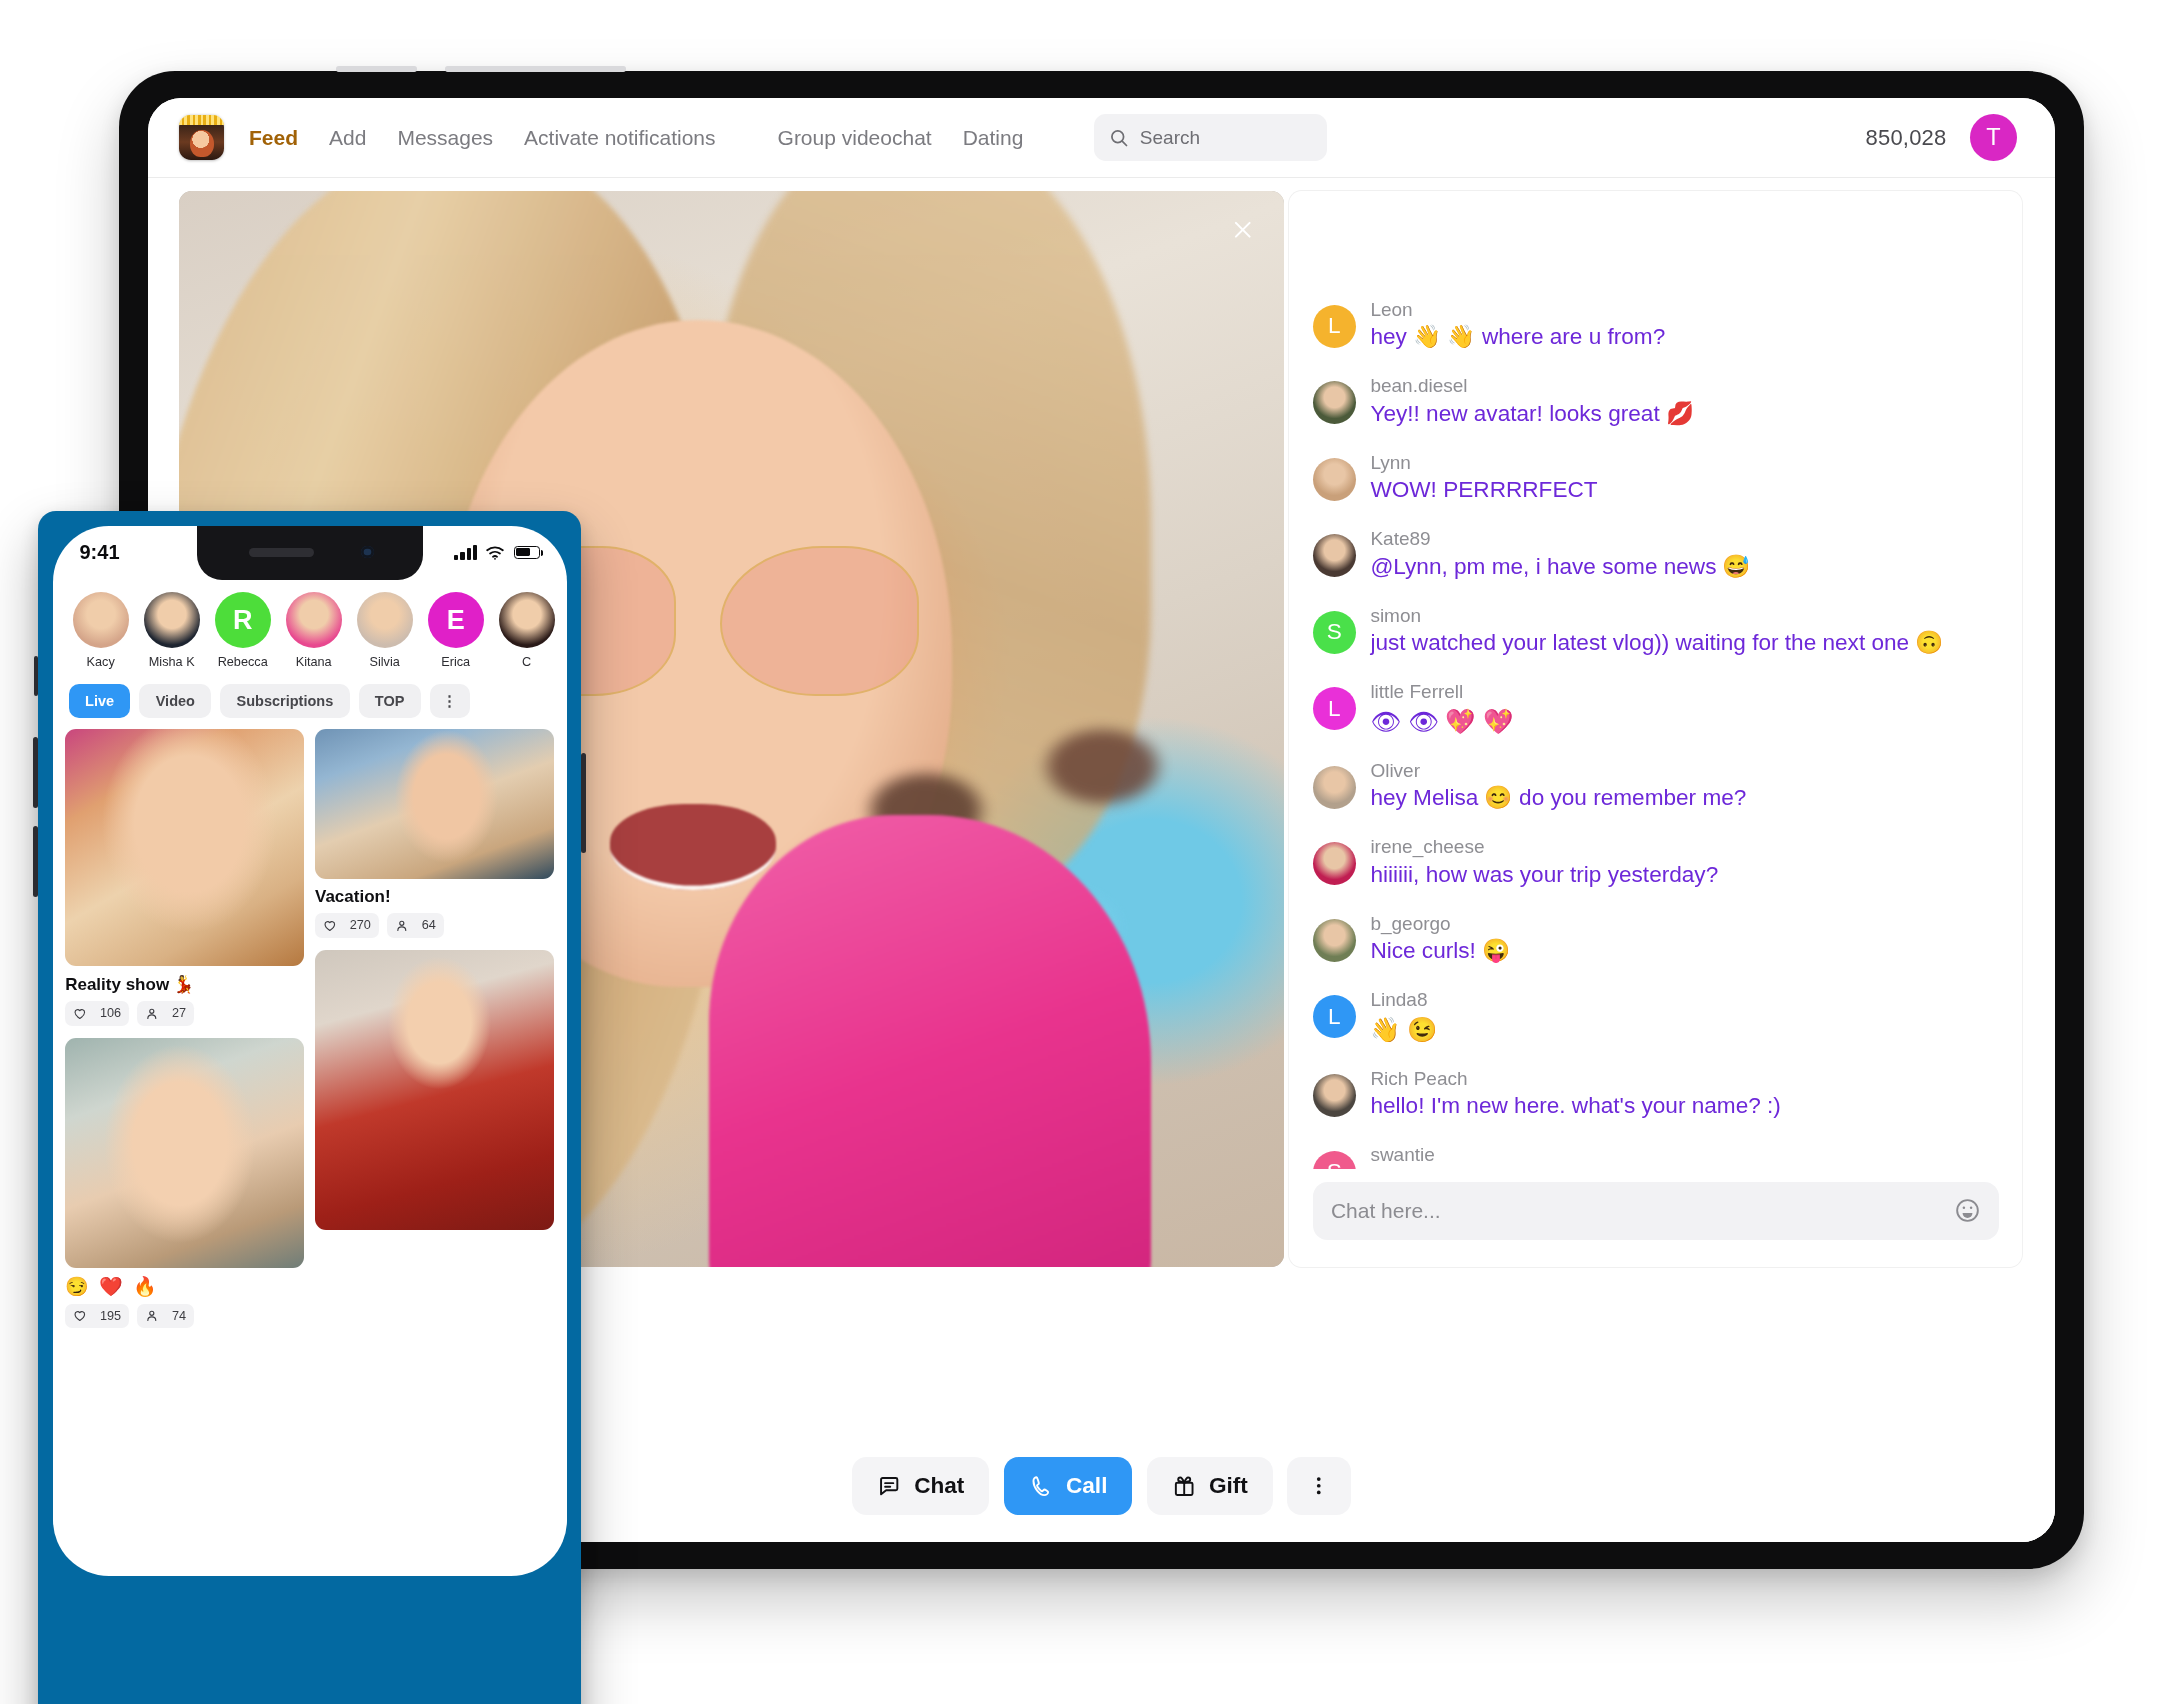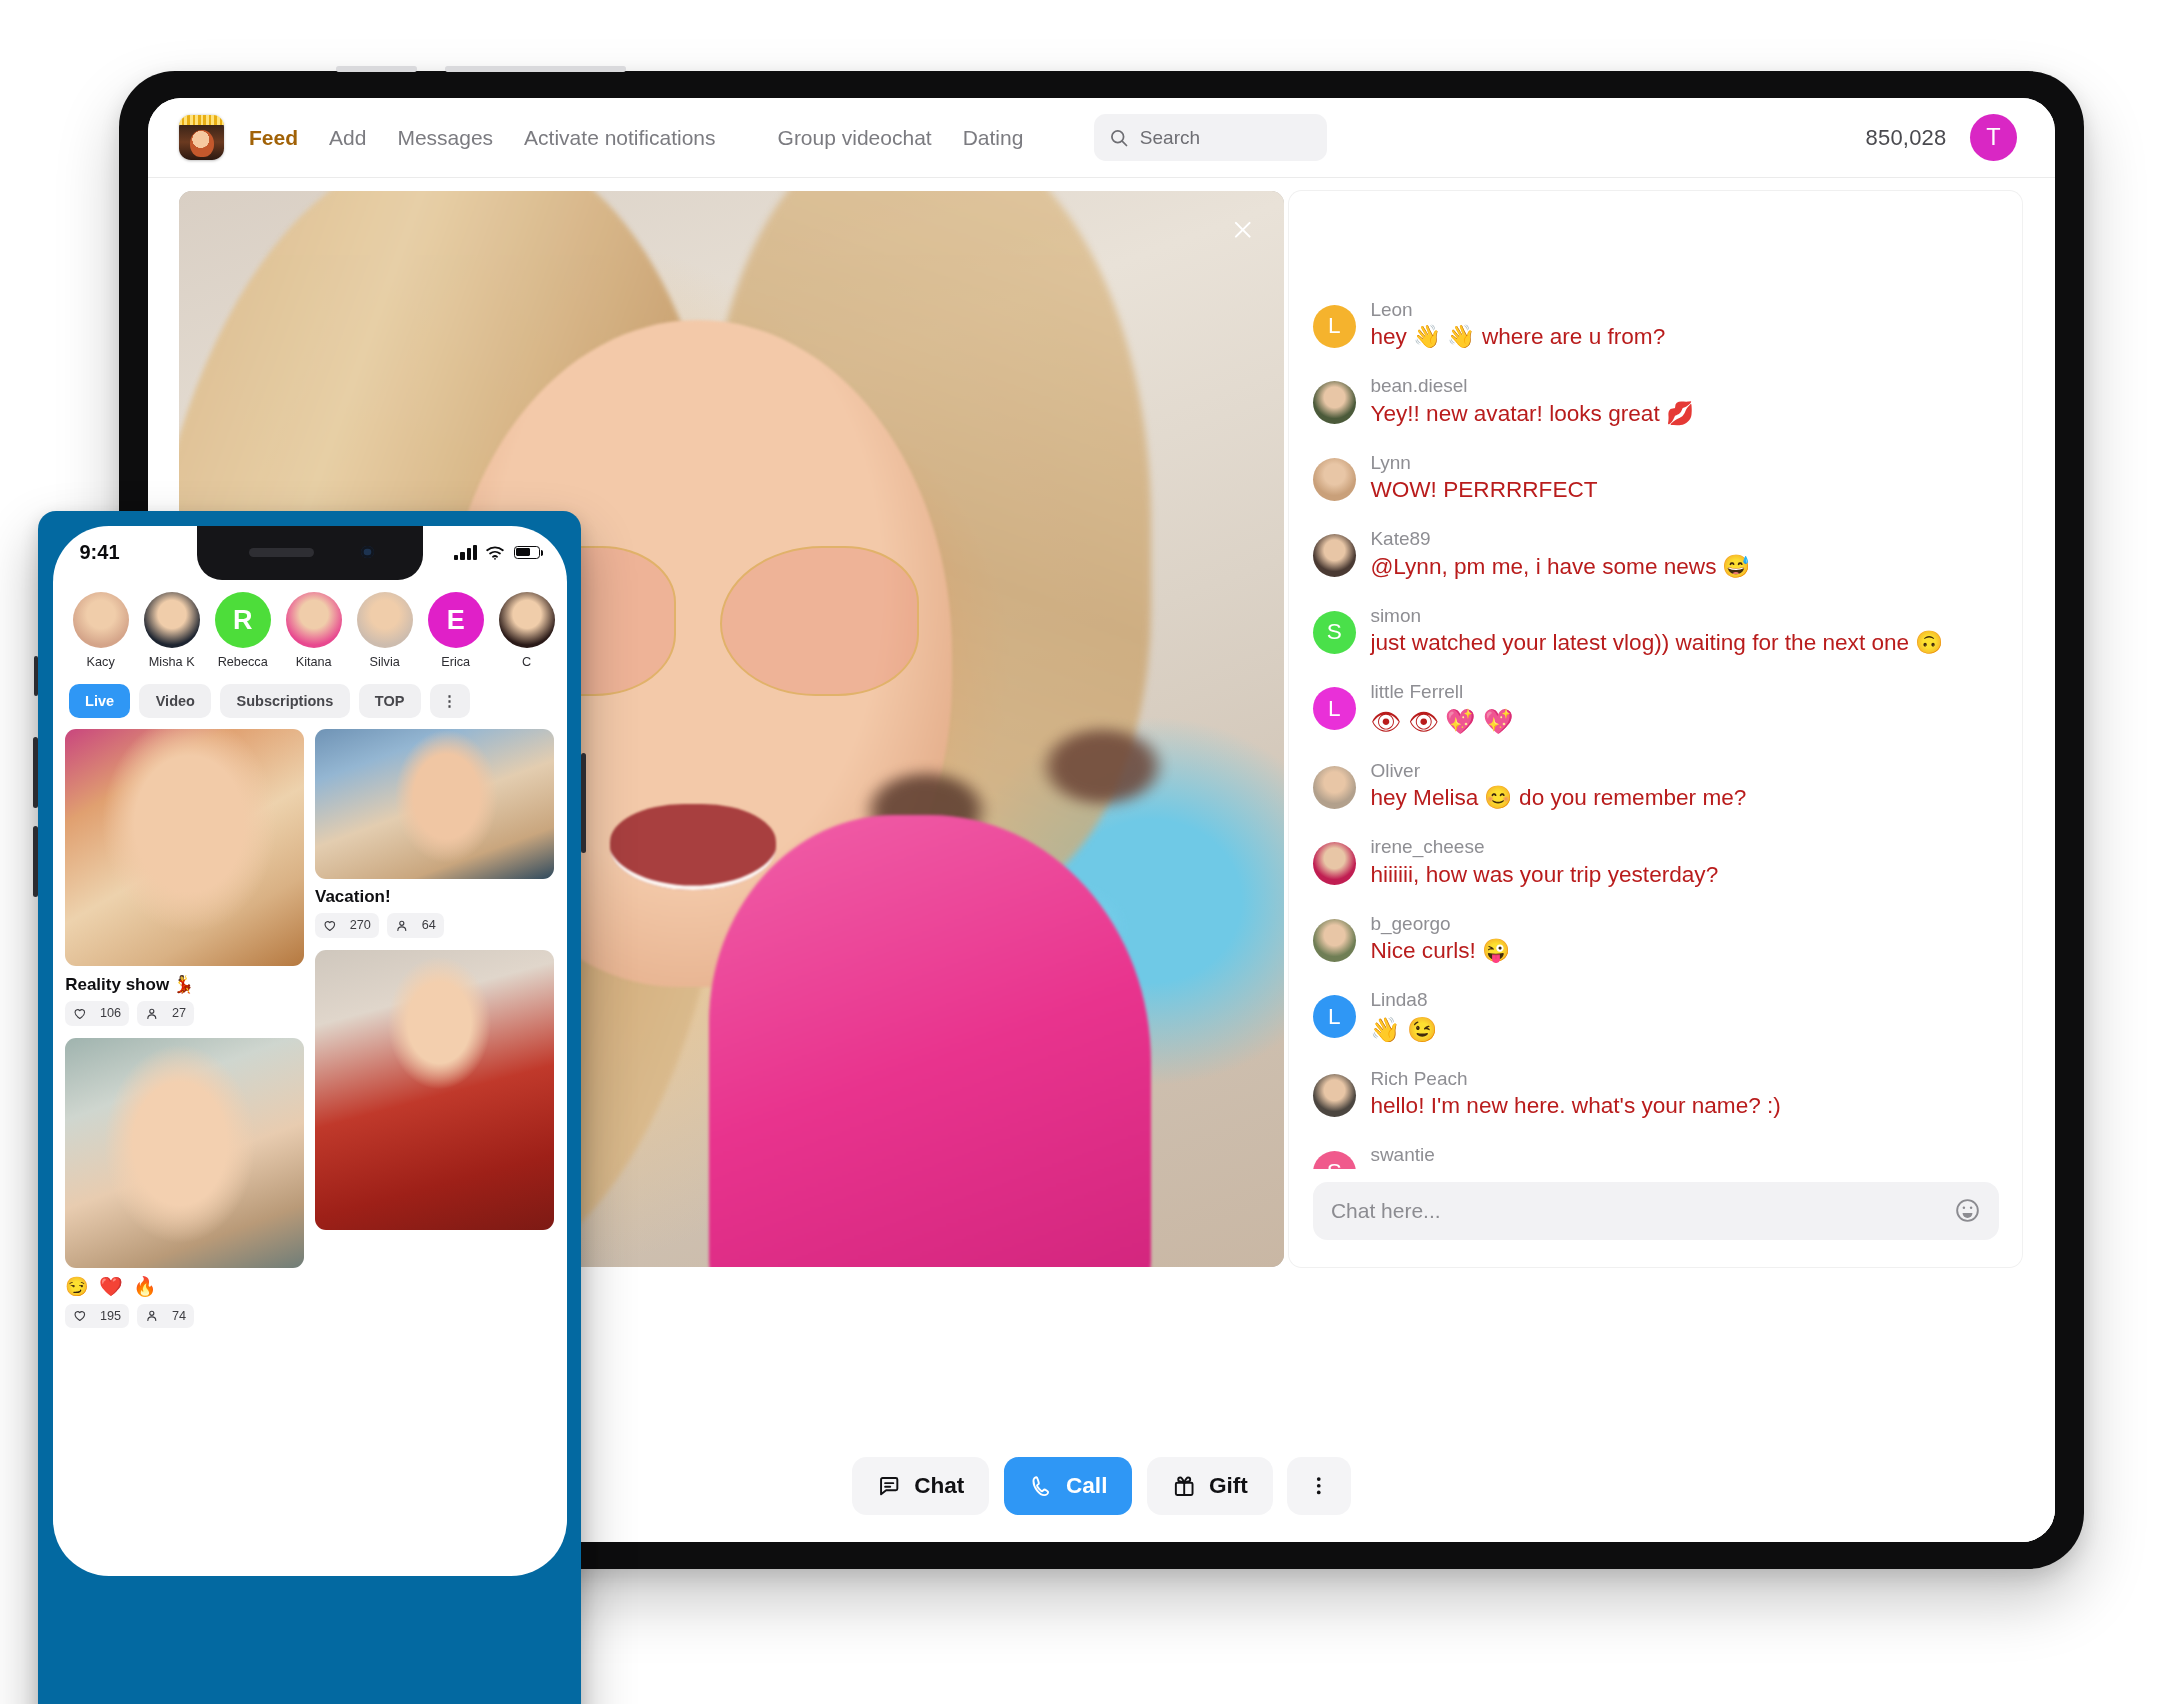--- a/index.html
+++ b/index.html
@@ -173,21 +173,21 @@
   }
   .msg { display: flex; gap: 14.5px; align-items: flex-start; }
   .msg .av {
     width: 43px; height: 43px; border-radius: 50%; flex: 0 0 auto;
     display: flex; align-items: center; justify-content: center;
     color: #fff; font-size: 22.6px; font-weight: 500; overflow: hidden;
     margin-top: 7.2px;
   }
   .msg .body { min-width: 0; }
   .msg .who { font-size: 19px; color: #8e8e93; line-height: 1.25; }
-  .msg .txt { font-size: 22.6px; color: #b91c1c; line-height: 1.28; font-weight: 500; margin-top: 1.8px; }
+  .msg .txt { font-size: 22.6px; color: #6d28d9; line-height: 1.28; font-weight: 500; margin-top: 1.8px; }
   .msg .txt.emoji-only { font-size: 24.4px; }
 
   .chat-input-wrap { padding: 12.7px 23.5px 27px 23.5px; }
   .chat-input {
     height: 58px; background: #f2f2f4; border-radius: 14.5px;
     display: flex; align-items: center; padding: 0 18px;
   }
   .chat-input .ph { font-size: 21px; color: #8c8c91; flex: 1 1 auto; }
 
   

